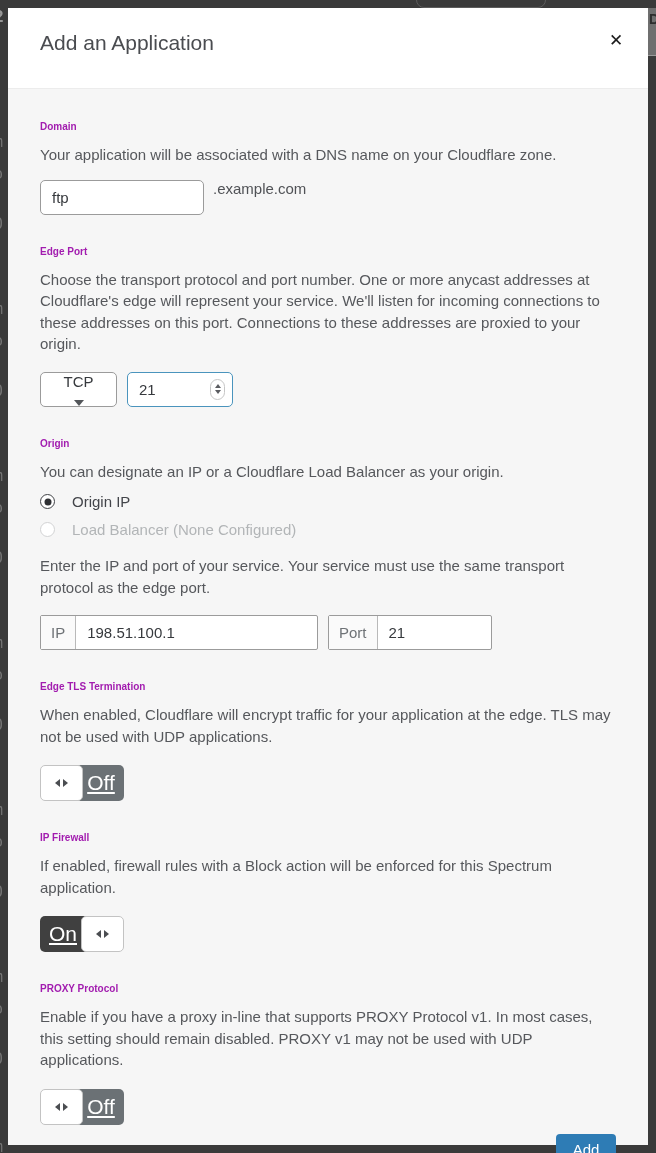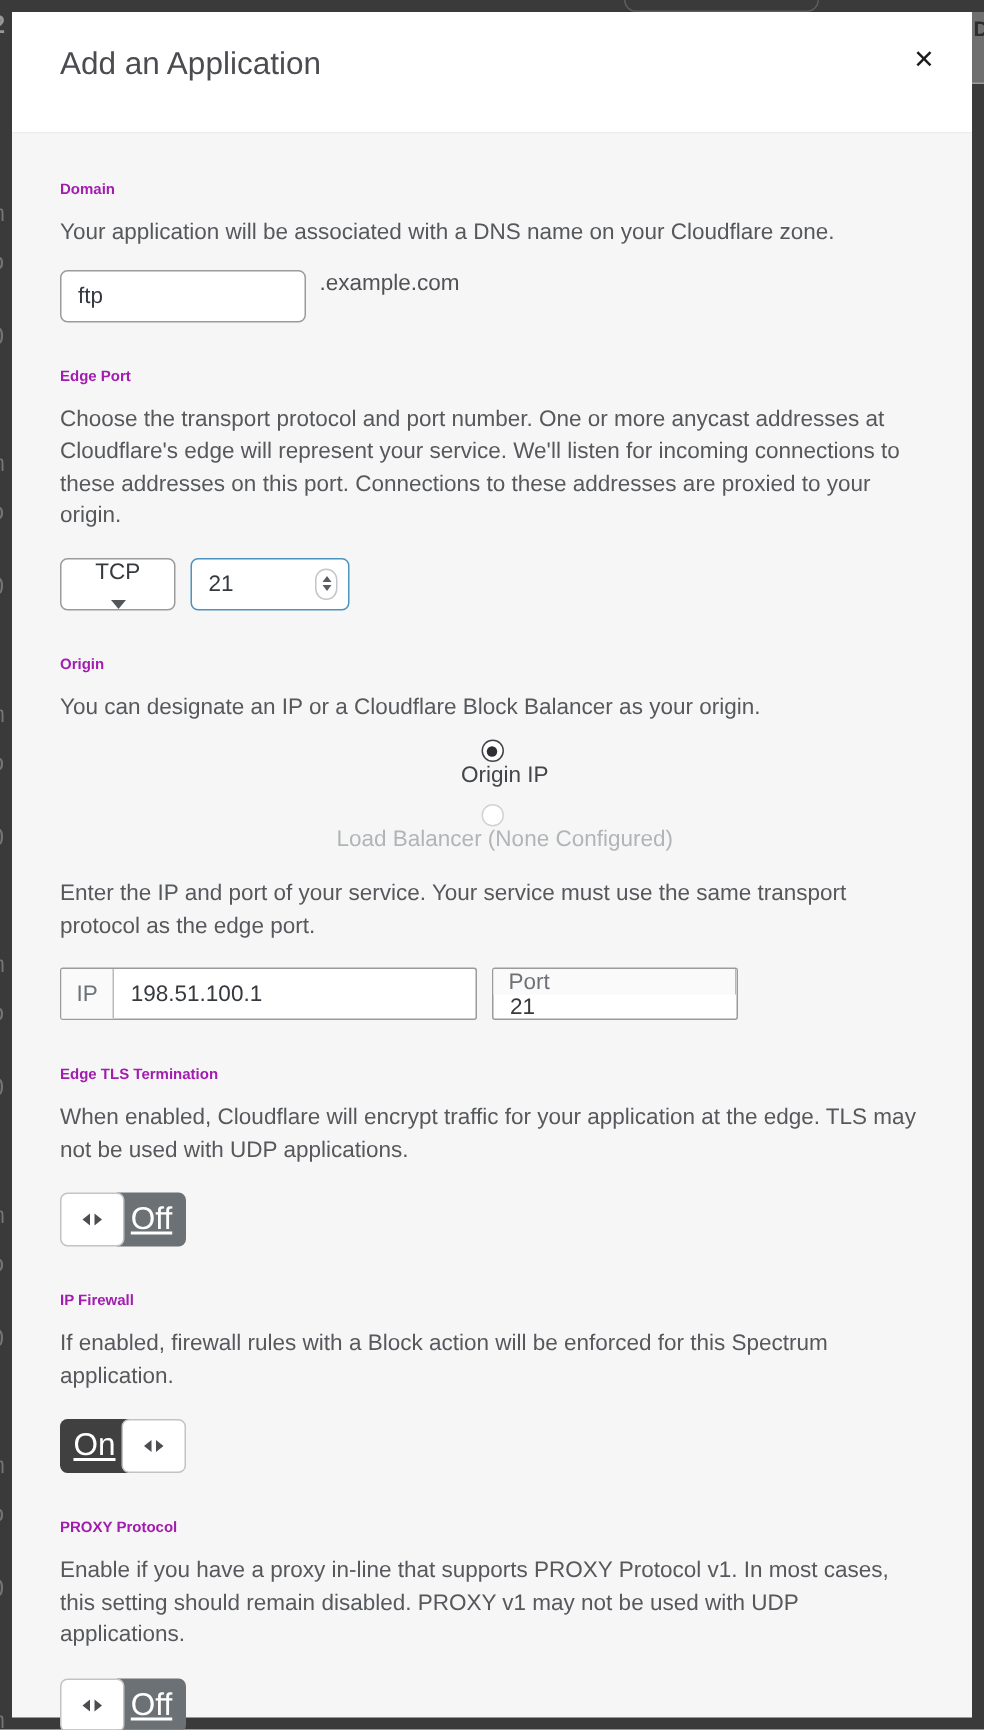--- a/index.html
+++ b/index.html
@@ -115,21 +115,21 @@
   .stepper {
     width: 15px; height: 21px;
     border: 1px solid #c6c6c6; border-radius: 8px;
     display: flex; flex-direction: column; align-items: center; justify-content: center;
     gap: 2px; background: #fff; cursor: pointer;
   }
   .step-up { width: 0; height: 0; border-left: 3px solid transparent; border-right: 3px solid transparent; border-bottom: 4px solid #5a5c60; }
   .step-down { width: 0; height: 0; border-left: 3px solid transparent; border-right: 3px solid transparent; border-top: 4px solid #5a5c60; }
 
   
-  .radio-row { display: flex; align-items: center; margin-bottom: 11px; cursor: pointer; flex-direction: column; }
+  .radio-row { display: flex; align-items: center; margin-bottom: 11px; cursor: pointer; }
   .radio-circle {
     width: 15px; height: 15px; border-radius: 50%;
     border: 1.5px solid #404246; background: #fff;
     position: relative; flex: 0 0 auto;
   }
   .radio-circle.checked::after {
     content: ""; position: absolute; left: 50%; top: 50%;
     transform: translate(-50%, -50%);
     width: 7px; height: 7px; border-radius: 50%; background: #2e3033;
   }
@@ -149,21 +149,21 @@
     background: #fafafa; border-right: 1px solid #b9b9b9;
     font-size: 15px; color: #6e7276;
   }
   .input-group input {
     border: none; outline: none; background: transparent;
     font-family: "Liberation Sans", sans-serif;
     font-size: 15px; color: #36393d; padding: 0 11px;
   }
   .group-ip { width: 278px; }
   .group-ip input { width: 100%; }
-  .group-port { width: 164px; margin-left: 10px; flex-direction: column; }
+  .group-port { width: 164px; margin-left: 10px; }
   .group-port input { width: 100%; }
 
   
   .toggle { position: relative; width: 84px; height: 36px; cursor: pointer; margin-top: 18px; }
   .toggle .seg-label {
     position: absolute; top: 0; height: 36px; width: 46px;
     display: flex; align-items: center; justify-content: center;
     font-size: 21px; color: #fff; z-index: 1; text-decoration: underline;
   }
   .toggle.off .seg-label { right: 0; background: #6b7175; border-radius: 0 5px 5px 0; }
@@ -249,21 +249,21 @@
           <span class="stepper">
             <span class="step-up"></span>
             <span class="step-down"></span>
           </span>
         </div>
       </div>
     </div>
 
     <div class="section">
       <h3>Origin</h3>
-      <p style="margin-bottom:11px">You can designate an IP or a Cloudflare Block Balancer as your origin.</p>
+      <p style="margin-bottom:11px">You can designate an IP or a Cloudflare Load Balancer as your origin.</p>
       <div class="radio-group">
         <div class="radio-row">
           <span class="radio-circle checked"></span>
           <span class="radio-label">Origin IP</span>
         </div>
         <div class="radio-row" style="margin-bottom:0">
           <span class="radio-circle disabled"></span>
           <span class="radio-label disabled">Load Balancer (None Configured)</span>
         </div>
       </div>

